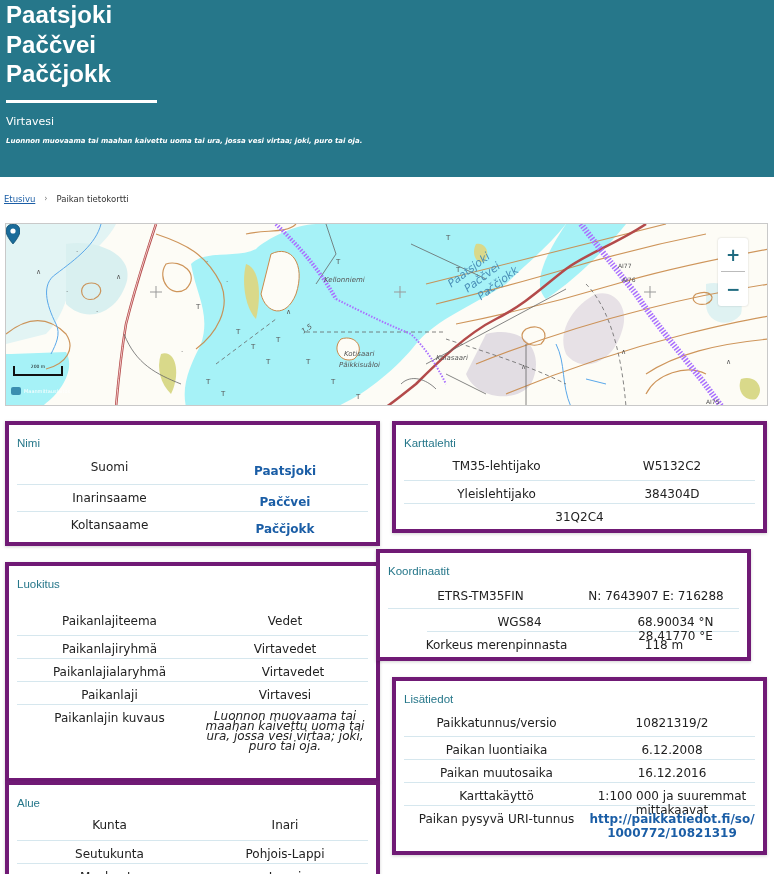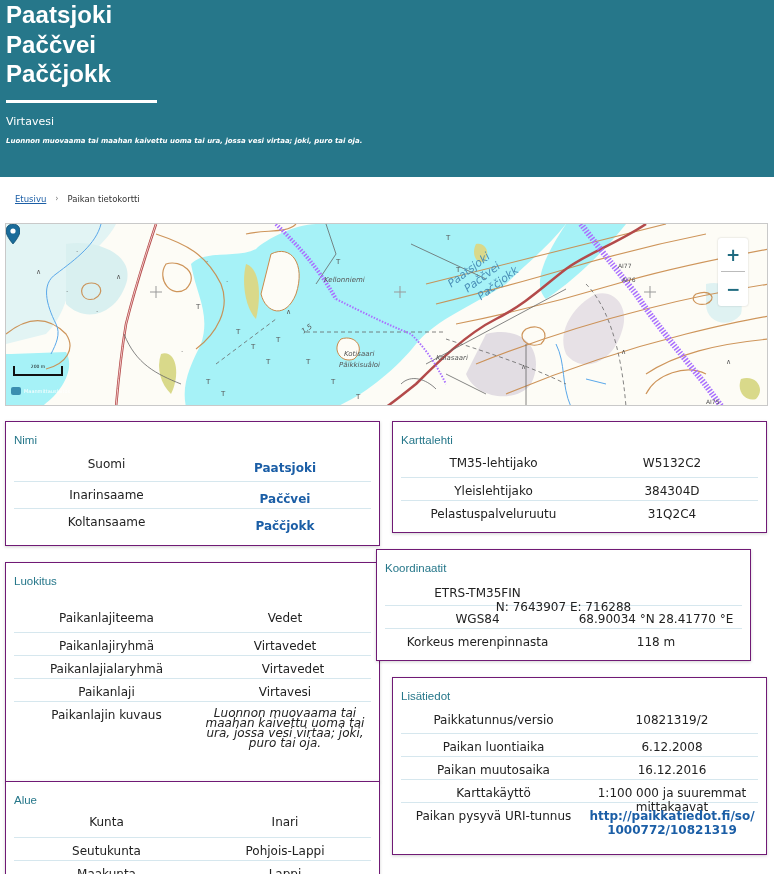--- a/index.html
+++ b/index.html
@@ -6,36 +6,36 @@
   html, body { width: 774px; height: 874px; overflow: hidden; background: #ffffff; }
   body { font-family: "DejaVu Sans", sans-serif; color: #222; font-size: 9px; }
 
   .hero { position: absolute; left: 0; top: 0; width: 774px; height: 177px; background: #26778a; color: #fff; }
   .hero-title { position: absolute; left: 6px; top: 0; font-family: "Liberation Sans", sans-serif; font-weight: bold; font-size: 24px; line-height: 29.5px; letter-spacing: 0.1px; }
   .hero-title div { white-space: nowrap; }
   .hero-rule { position: absolute; left: 6px; top: 100px; width: 151px; height: 3px; background: #fff; }
   .hero-type { position: absolute; left: 6px; top: 115px; font-size: 11px; }
   .hero-desc { position: absolute; left: 6px; top: 137px; font-size: 7px; font-style: italic; font-weight: bold; }
 
-  .breadcrumb { position: absolute; left: 15px; top: 194px; font-size: 8.5px; color: #333; display: flex; }
+  .breadcrumb { position: absolute; left: 4px; top: 194px; font-size: 8.5px; color: #333; display: flex; }
   .breadcrumb a { color: #1b5ea6; text-decoration: underline; }
   .breadcrumb .sep { margin: 0 9px; color: #777; font-size: 8px; }
 
   .map { position: absolute; left: 5px; top: 223px; width: 763px; height: 183px; border: 1px solid #c9c9c9; overflow: hidden; background: #fdfcf6; }
   .map svg { position: absolute; left: 0; top: 0; }
   .zoom-ctrl { position: absolute; right: 19px; top: 14px; width: 30px; height: 68px; background: #fff; border-radius: 3px; box-shadow: 0 0 2px rgba(0,0,0,0.2); }
   .zoom-btn { height: 34px; display: flex; align-items: center; justify-content: center; color: #1f6b80; font-size: 17px; font-weight: bold; cursor: pointer; }
   .zoom-btn.in { border-bottom: 1px solid #bbb; margin: 0 3px; }
   .scale { position: absolute; left: 7px; top: 142px; width: 50px; height: 10px; border: 2px solid #111; border-top: none; }
   .scale span { position: absolute; top: -2px; left: 0; width: 100%; text-align: center; font-size: 4.5px; color: #111; }
   .attrib { position: absolute; left: 5px; top: 163px; font-size: 5px; color: #fff; display: flex; align-items: center; gap: 3px; }
   .attrib .dot { width: 10px; height: 8px; background: #3b8fb0; border-radius: 2px; }
   .marker { position: absolute; left: 374px; top: 71px; width: 14px; height: 20px; }
 
-  .card { position: absolute; background: #fff; border: 1px solid #701a75; box-shadow: 0 1px 3px rgba(0,0,0,0.18); }
+  .card { position: absolute; background: #fff; border: 4px solid #701a75; box-shadow: 0 1px 3px rgba(0,0,0,0.18); }
   .card h2 { font-family: "Liberation Sans", sans-serif; font-weight: normal; color: #26778a; font-size: 11.5px; position: absolute; left: 8px; top: 12px; }
   .rows { position: absolute; left: 8px; right: 8px; }
   .row { display: flex; border-bottom: 1px solid #d6e7ee; font-size: 12px; color: #222; text-align: center; }
   .row:last-child { border-bottom: none; }
   .row .k { width: 185px; flex: none; }
   .row .v { flex: 1; }
   .row .v.link { color: #1b5ea6; font-weight: bold; }
   .row .v.italic { font-style: italic; line-height: 10px; }
 </style>
 </head>
@@ -272,38 +272,37 @@
   <div class="rows" style="top:33px;">
     <div class="row" style="height:23px; padding-top:1px;">
       <span class="k">TM35-lehtijako</span>
       <span class="v">W5132C2</span>
     </div>
     <div class="row" style="height:23px; padding-top:6px;">
       <span class="k">Yleislehtijako</span>
       <span class="v">384304D</span>
     </div>
     <div class="row" style="height:23px; padding-top:6px;">
-      <span class="k">Pelastuspalveluruutu</span>
       <span class="v">31Q2C4</span>
     </div>
   </div>
 </section>
 
 <section class="card" style="left:376px; top:549px; width:375px; height:112px;">
   <h2>Koordinaatit</h2>
   <div class="rows" style="top:33px;">
-    <div class="row" style="height:23px; padding-top:3px;flex-direction:column;">
+    <div class="row" style="height:23px; padding-top:3px;">
       <span class="k">ETRS-TM35FIN</span>
       <span class="v">N: 7643907 E: 716288</span>
     </div>
-    <div class="row" style="height:23px; padding-top:6px;">
+    <div class="row" style="height:23px; padding-top:6px;margin-left:39px;">
       <span class="k">WGS84</span>
       <span class="v">68.90034 °N 28.41770 °E</span>
     </div>
-    <div class="row" style="height:23px; padding-top:6px;">
+    <div class="row" style="height:23px; padding-top:6px;margin-left:16px;">
       <span class="k">Korkeus merenpinnasta</span>
       <span class="v">118 m</span>
     </div>
   </div>
 </section>
 
 <section class="card" style="left:392px; top:677px; width:375px; height:178px;">
   <h2>Lisätiedot</h2>
   <div class="rows" style="top:33px;">
     <div class="row" style="height:23px; padding-top:2px;">

